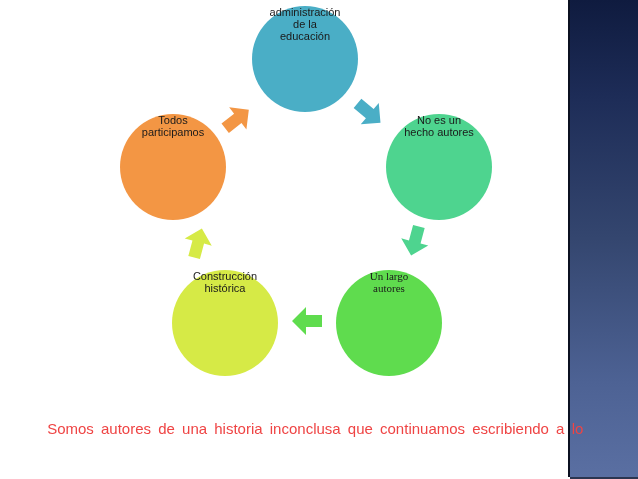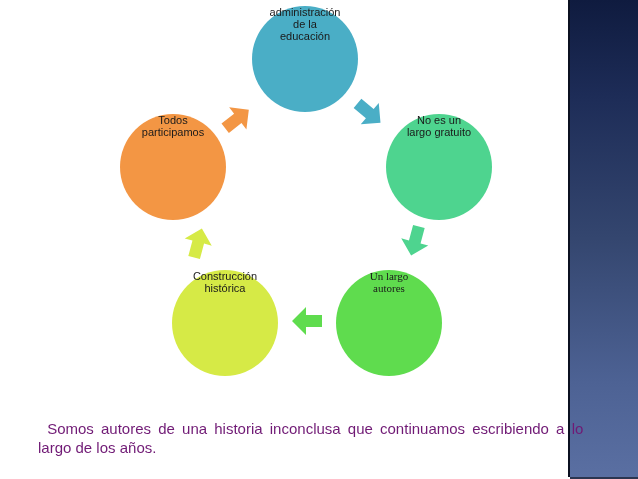--- a/index.html
+++ b/index.html
@@ -20,41 +20,41 @@
   .node {
     position: absolute; border-radius: 50%;
     display: flex; justify-content: center;
     text-align: center; color: #1a1a1a;
     font-size: 11px; line-height: 12px;
   }
   .node span { display: block; }
   .arrow { position: absolute; width: 34px; height: 34px; }
   .caption {
     position: absolute; left: 40px; top: 419px; width: 568px;
-    font-size: 15px; line-height: 19px; color: #701a75;
+    font-size: 15px; line-height: 19px; color: #ef4444;
     text-align: justify; text-align-last: left;
   }
 </style>
 </head>
 <body>
 
 <div class="side-panel"></div>
 
 <div class="node" style="left:252px; top:6px; width:106px; height:106px; background:#4aaec6;">
   <div>
     <span>administración</span>
     <span>de la</span>
     <span>educación</span>
   </div>
 </div>
 
 <div class="node" style="left:386px; top:114px; width:106px; height:106px; background:#4ed48f;">
   <div>
     <span>No es un</span>
-    <span>largo gratuito</span>
+    <span>hecho autores</span>
   </div>
 </div>
 
 <div class="node" style="left:336px; top:270px; width:106px; height:106px; background:#5fdc4e;font-family:Liberation Serif, serif;">
   <div>
     <span>Un largo</span>
     <span>autores</span>
   </div>
 </div>
 
@@ -97,14 +97,13 @@
 </svg>
 
 <svg class="arrow" style="left:220px; top:102px;" viewBox="0 0 34 34">
   <g transform="rotate(-38 17 17)">
     <polygon points="2,11 18,11 18,3 32,17 18,31 18,23 2,23" fill="#f39644"></polygon>
   </g>
 </svg>
 
 <div class="caption">
   <div style="white-space:pre; word-spacing:3px;"> Somos autores de una historia inconclusa que continuamos escribiendo a lo</div>
-  <div style="margin-left:-2px;">largo de los años.</div>
 </div>
 
 </body></html>

